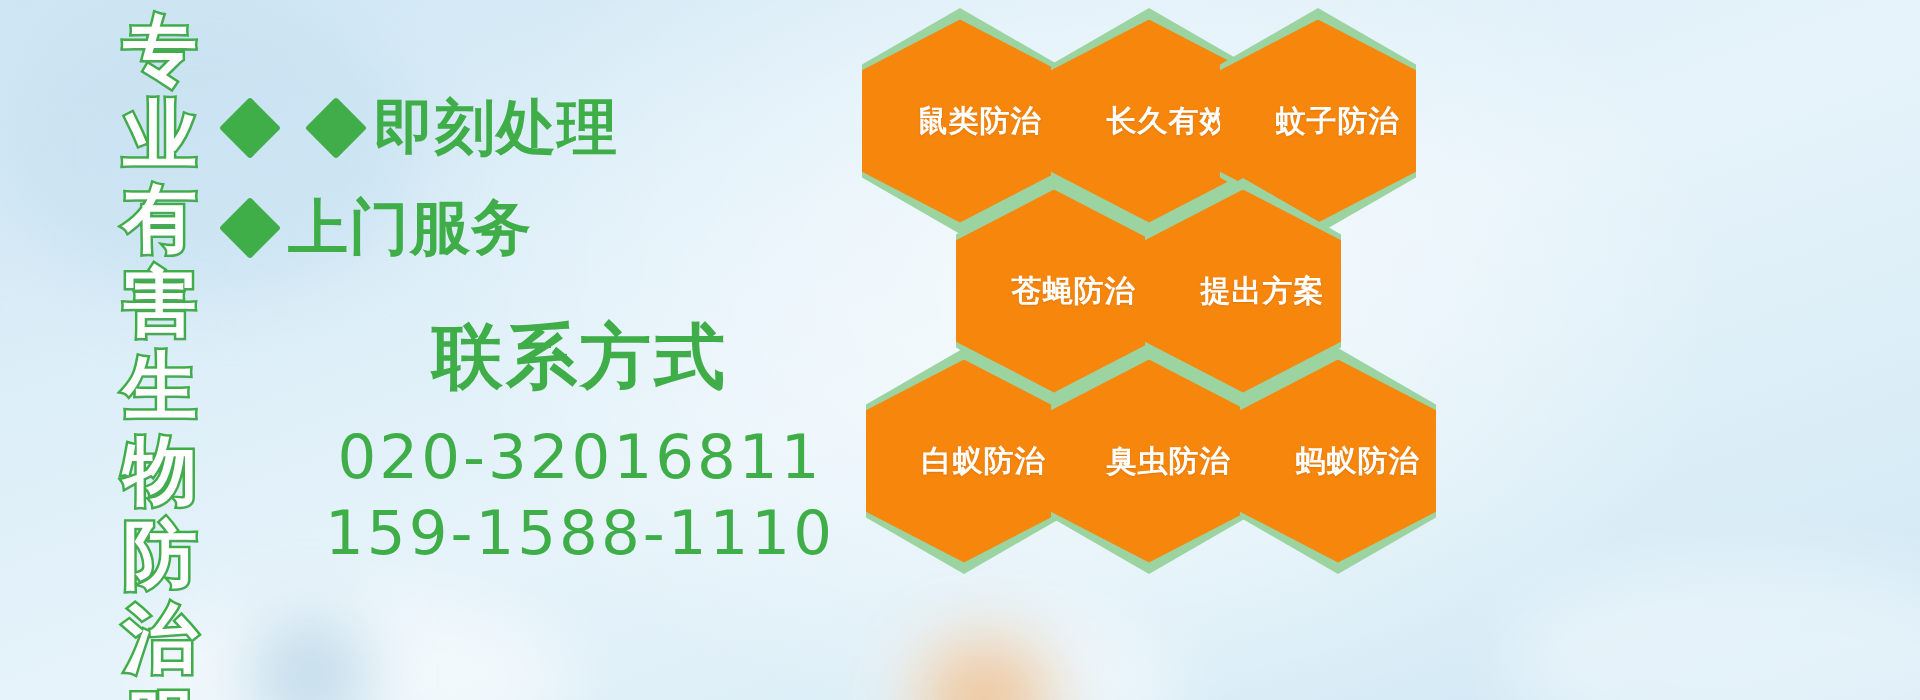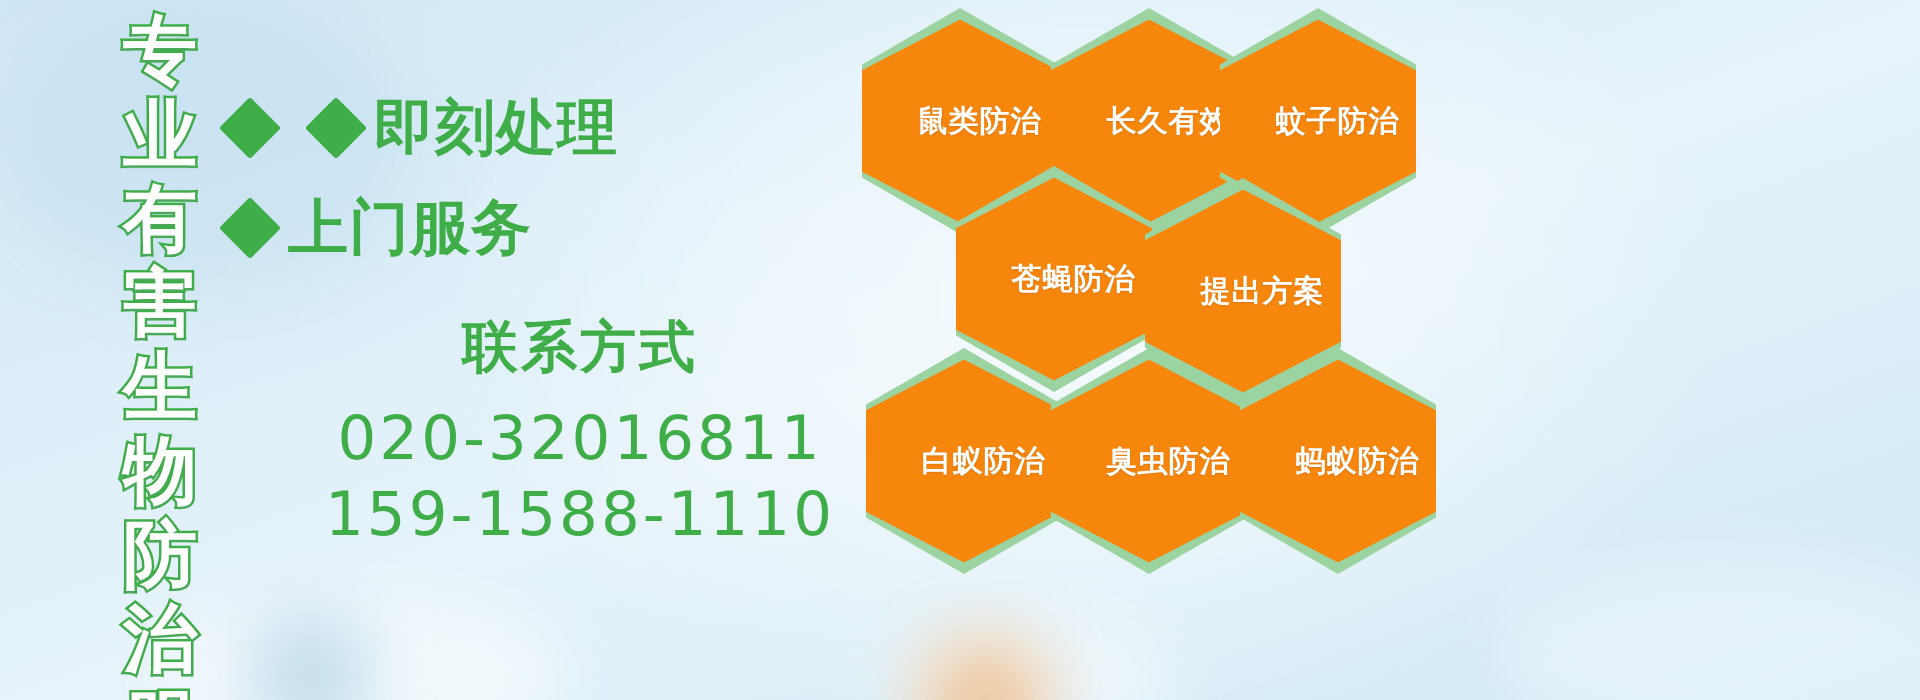--- a/index.html
+++ b/index.html
@@ -48,21 +48,21 @@
   }
   .bitem .btxt{
     font-size:60px;font-weight:bold;color:#3fae49;letter-spacing:1px;
     font-family:"DejaVu Sans","Liberation Sans",sans-serif;white-space:nowrap;
   }
   .bitem + .bitem{margin-left:26px;}
 
   
   #contact{position:absolute;left:300px;top:310px;width:560px;text-align:center;}
   #contact .ctitle{
-    font-size:56px;font-weight:bold;color:#3fae49;letter-spacing:3px;
+    font-size:71px;font-weight:bold;color:#3fae49;letter-spacing:3px;
     font-family:"DejaVu Sans","Liberation Sans",sans-serif;
     margin:0 0 14px 0;
   }
   #contact .cphone{
     font-size:61px;color:#3fae49;letter-spacing:3px;line-height:76px;
     font-family:"DejaVu Sans","Liberation Sans",sans-serif;
     font-weight:400;
   }
 
   
@@ -149,21 +149,21 @@
         <span class="hlabel">长久有效</span>
       </div>
     </div>
 
     <div class="hex" style="left:374px;top:8px;">
       <div class="inner">
         <span class="hlabel">蚊子防治</span>
       </div>
     </div>
 
-    <div class="hex" style="left:110px;top:166px;">
+    <div class="hex" style="left:110px;top:178px;">
       <div class="inner">
         <span class="hlabel">苍蝇防治</span>
       </div>
     </div>
 
     <div class="hex" style="left:299px;top:178px;">
       <div class="inner">
         <span class="hlabel">提出方案</span>
       </div>
     </div>

